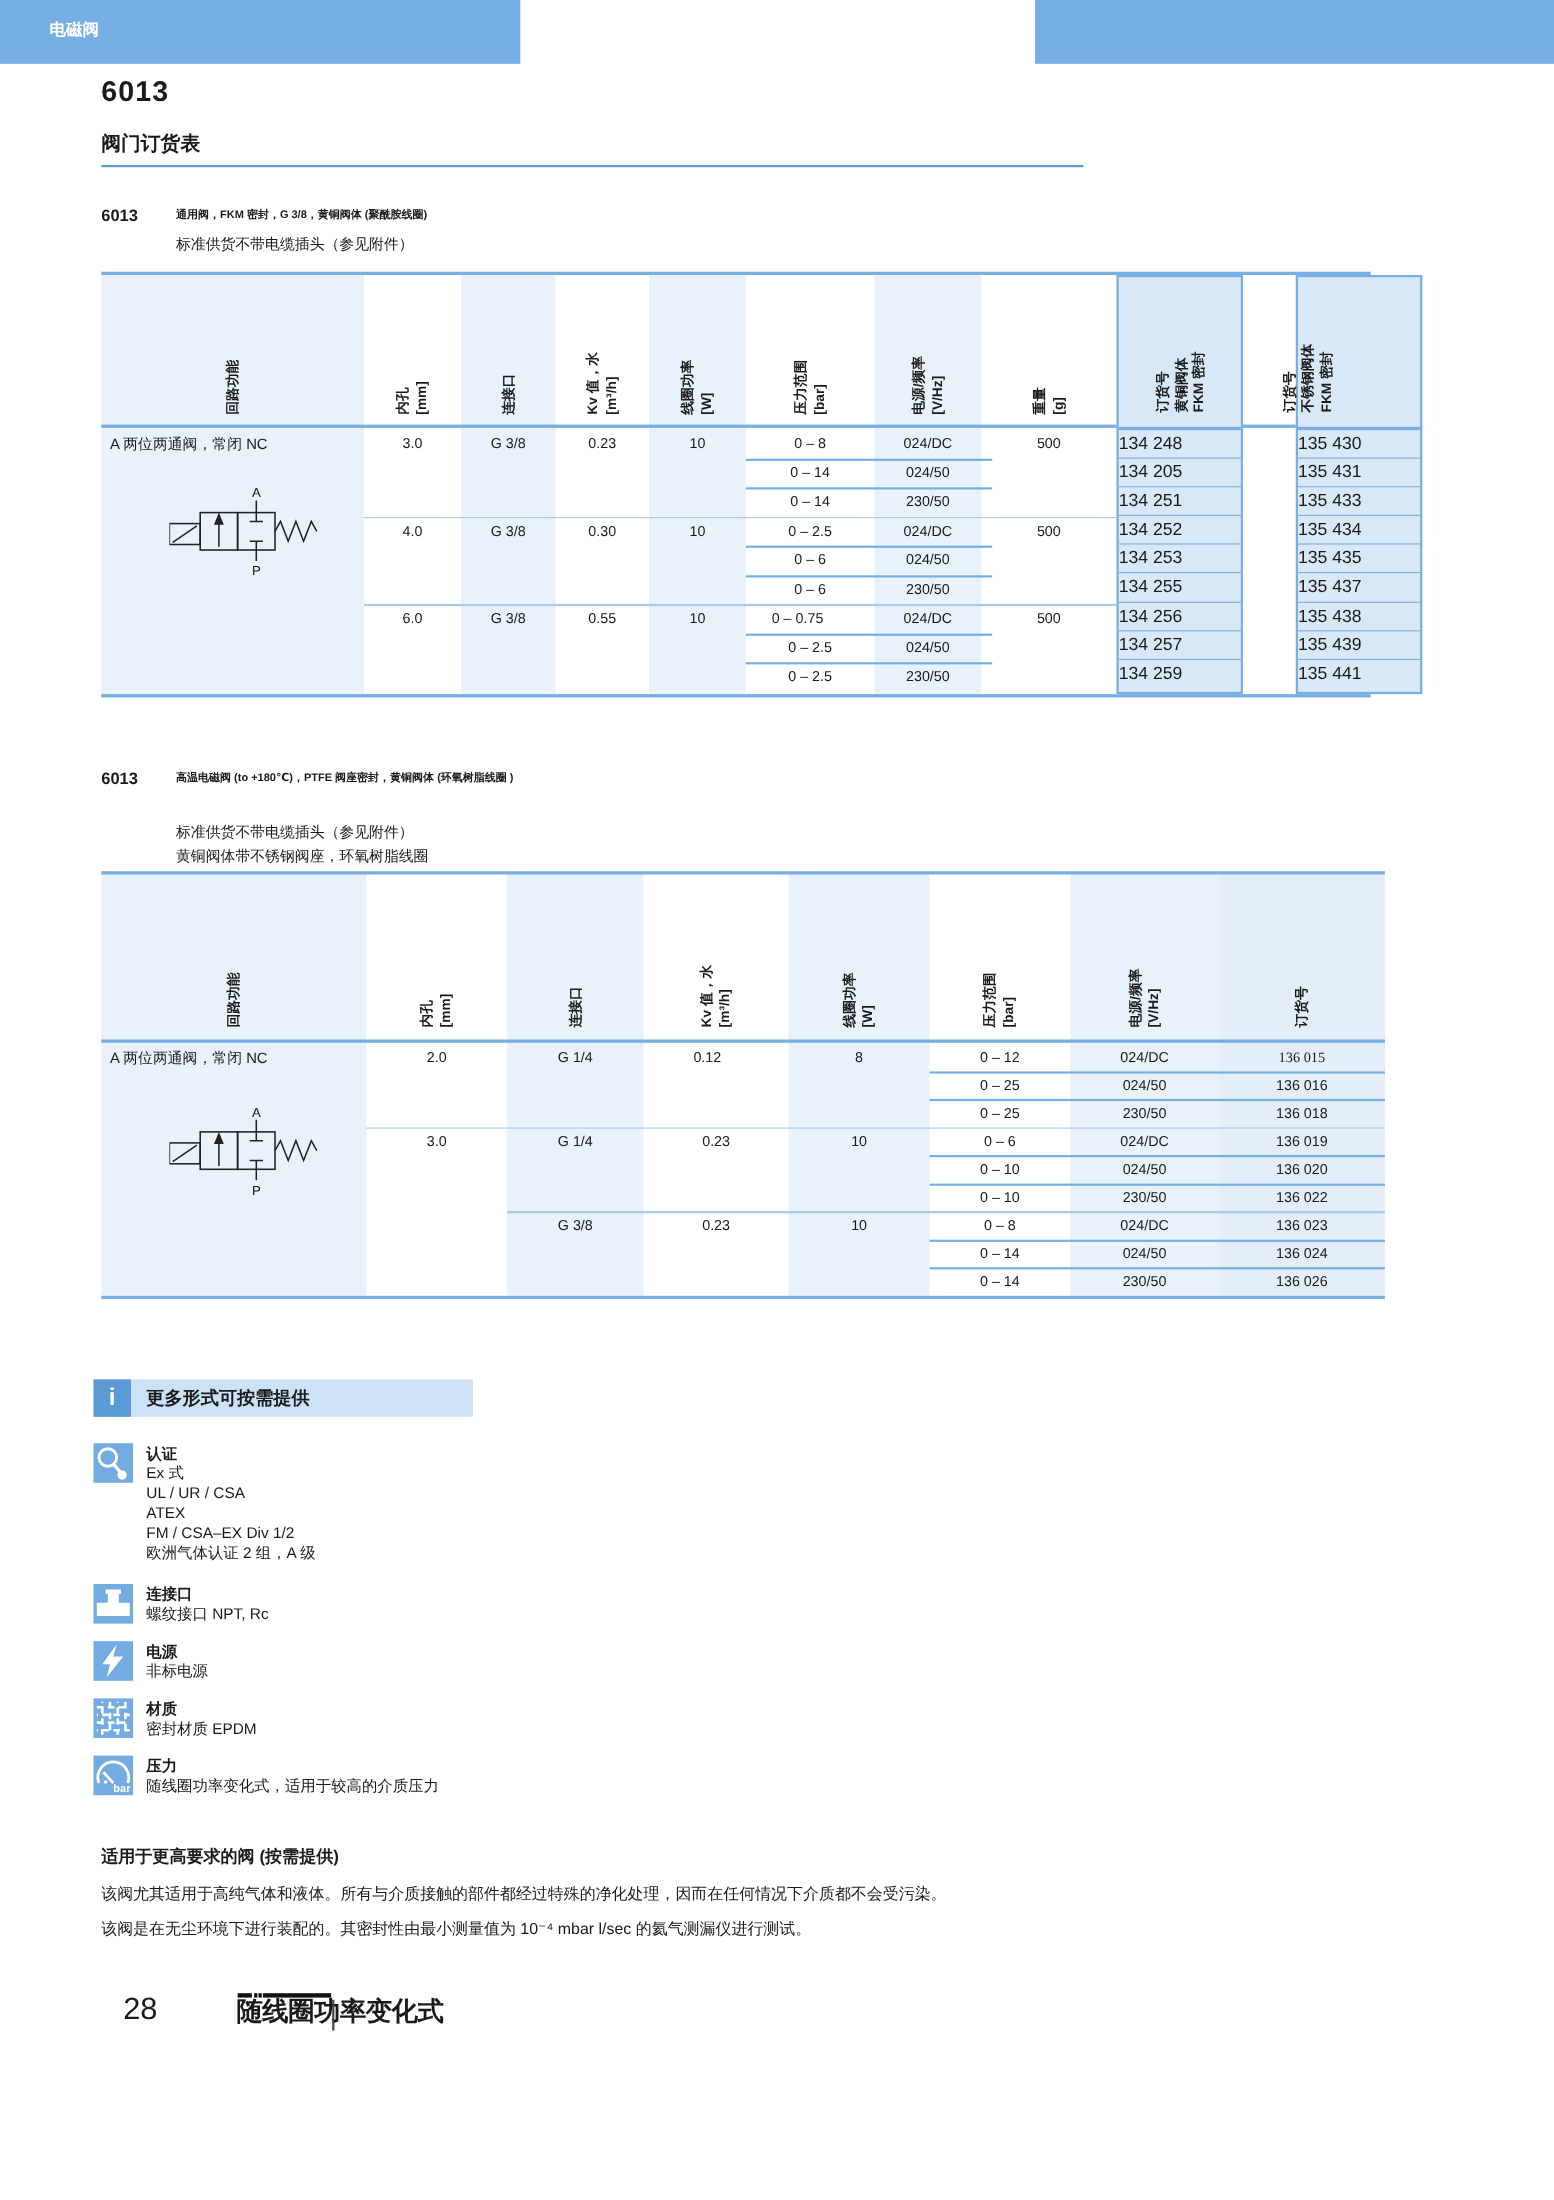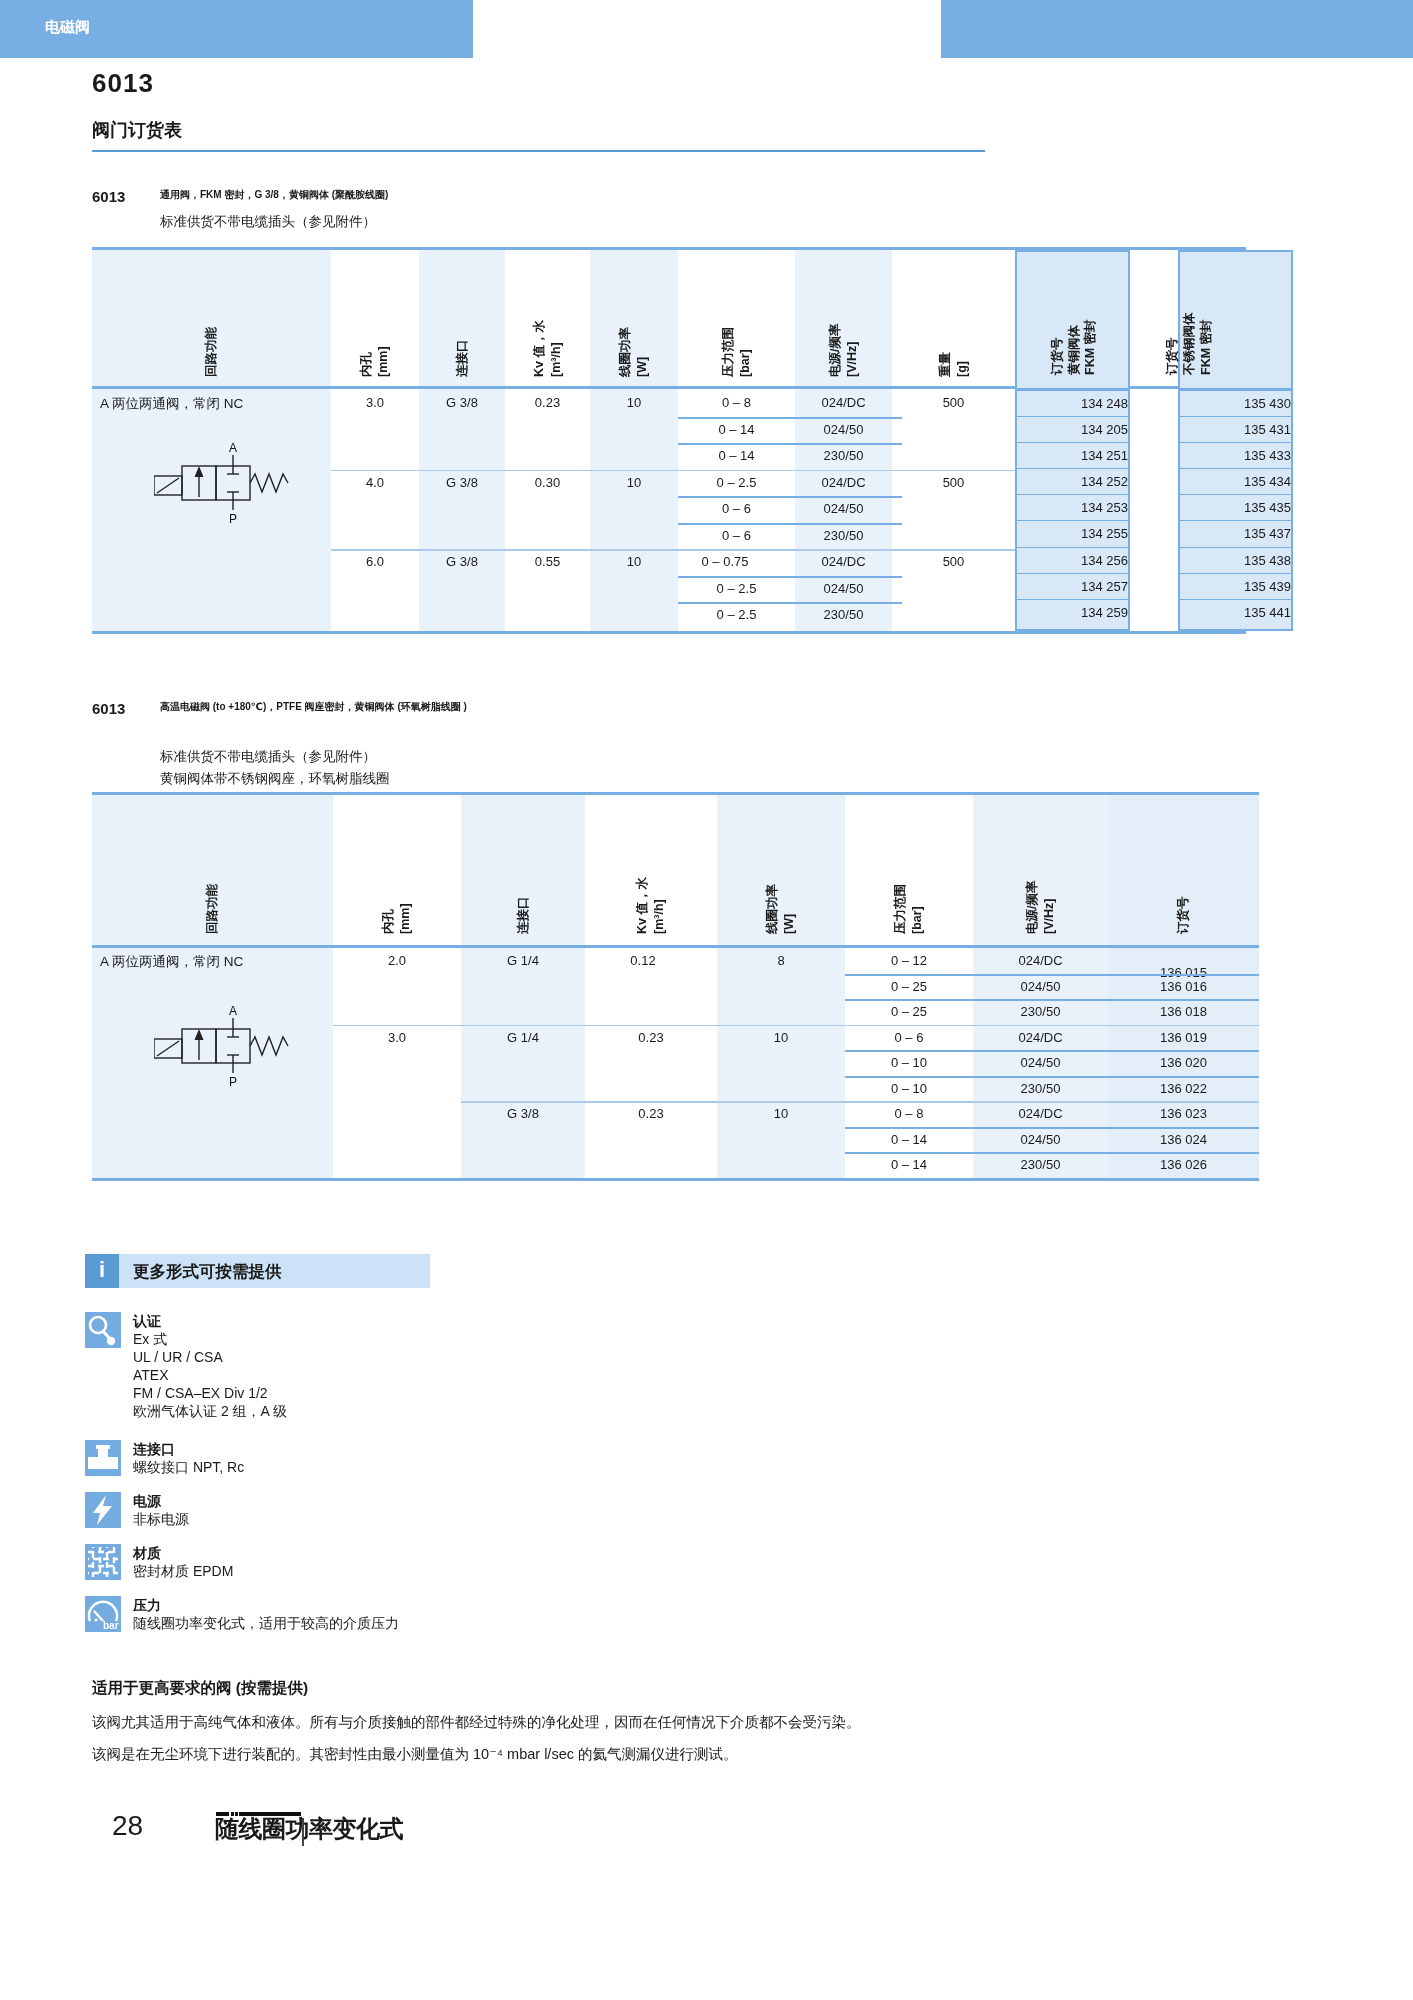--- a/index.html
+++ b/index.html
@@ -32,21 +32,21 @@
   .vh{width:128px;}
   .vh2{width:140px;}
   .cell{position:absolute;font-size:13px;text-align:center;}
   .c1{height:26.5px;line-height:26.5px;}
   .c2{height:25.5px;line-height:25.5px;}
   .circuit{position:absolute;font-size:13.5px;text-align:left;white-space:nowrap;}
   .ordercol{position:absolute;top:3px;width:115px;height:381px;border:2px solid #77AEE3;
       background:#D9E8F6;box-sizing:border-box;}
   .ohead{height:136px;border-bottom:2px solid #77AEE3;}
   .ocell{height:25.1px;line-height:25.1px;border-top:1.5px solid #77AEE3;
-      font-size:13px;text-align:right;}
+      font-size:16px;text-align:left;}
   .ocell:first-of-type{border-top:none;}
   .valve{position:absolute;}
   .valve line,.valve rect,.valve path,.valve polyline{stroke:#222;stroke-width:1.4;fill:none;}
   .valve polygon{fill:#222;stroke:none;}
   .valve text{fill:#111;font-size:12px;font-family:"Liberation Sans",sans-serif;}
   
   .banner{left:85px;top:1254px;width:345px;height:34px;background:#CCE2F6;}
   .ibox{position:absolute;left:0;top:0;width:34px;height:34px;background:#5B9BD5;
       color:#fff;font-weight:bold;font-size:22px;text-align:center;line-height:32px;}
   .bannertext{position:absolute;left:48px;top:0;font-size:16.5px;font-weight:bold;line-height:34px;}
@@ -261,21 +261,21 @@
     <span class="cell c2" style="left:241px;top:232.5px;width:128px;">3.0</span>
     <span class="cell c2" style="left:369px;top:232.5px;width:124px;">G 1/4</span>
     <span class="cell c2" style="left:493px;top:232.5px;width:132px;">0.23</span>
     <span class="cell c2" style="left:625px;top:232.5px;width:128px;">10</span>
     <span class="cell c2" style="left:369px;top:309px;width:124px;">G 3/8</span>
     <span class="cell c2" style="left:493px;top:309px;width:132px;">0.23</span>
     <span class="cell c2" style="left:625px;top:309px;width:128px;">10</span>
 
     <span class="cell c2" style="left:753px;top:156px;width:128px;">0 – 12</span>
     <span class="cell c2" style="left:881px;top:156px;width:135px;">024/DC</span>
-    <span class="cell c2" style="left:1016px;top:168px;width:151px;">136 015</span>
+    <span class="cell c2" style="left:1016px;top:156px;width:151px;font-family:Liberation Serif, serif;">136 015</span>
     <span class="cell c2" style="left:753px;top:181.5px;width:128px;">0 – 25</span>
     <span class="cell c2" style="left:881px;top:181.5px;width:135px;">024/50</span>
     <span class="cell c2" style="left:1016px;top:181.5px;width:151px;">136 016</span>
     <span class="cell c2" style="left:753px;top:207px;width:128px;">0 – 25</span>
     <span class="cell c2" style="left:881px;top:207px;width:135px;">230/50</span>
     <span class="cell c2" style="left:1016px;top:207px;width:151px;">136 018</span>
     <span class="cell c2" style="left:753px;top:232.5px;width:128px;">0 – 6</span>
     <span class="cell c2" style="left:881px;top:232.5px;width:135px;">024/DC</span>
     <span class="cell c2" style="left:1016px;top:232.5px;width:151px;">136 019</span>
     <span class="cell c2" style="left:753px;top:258px;width:128px;">0 – 10</span>

